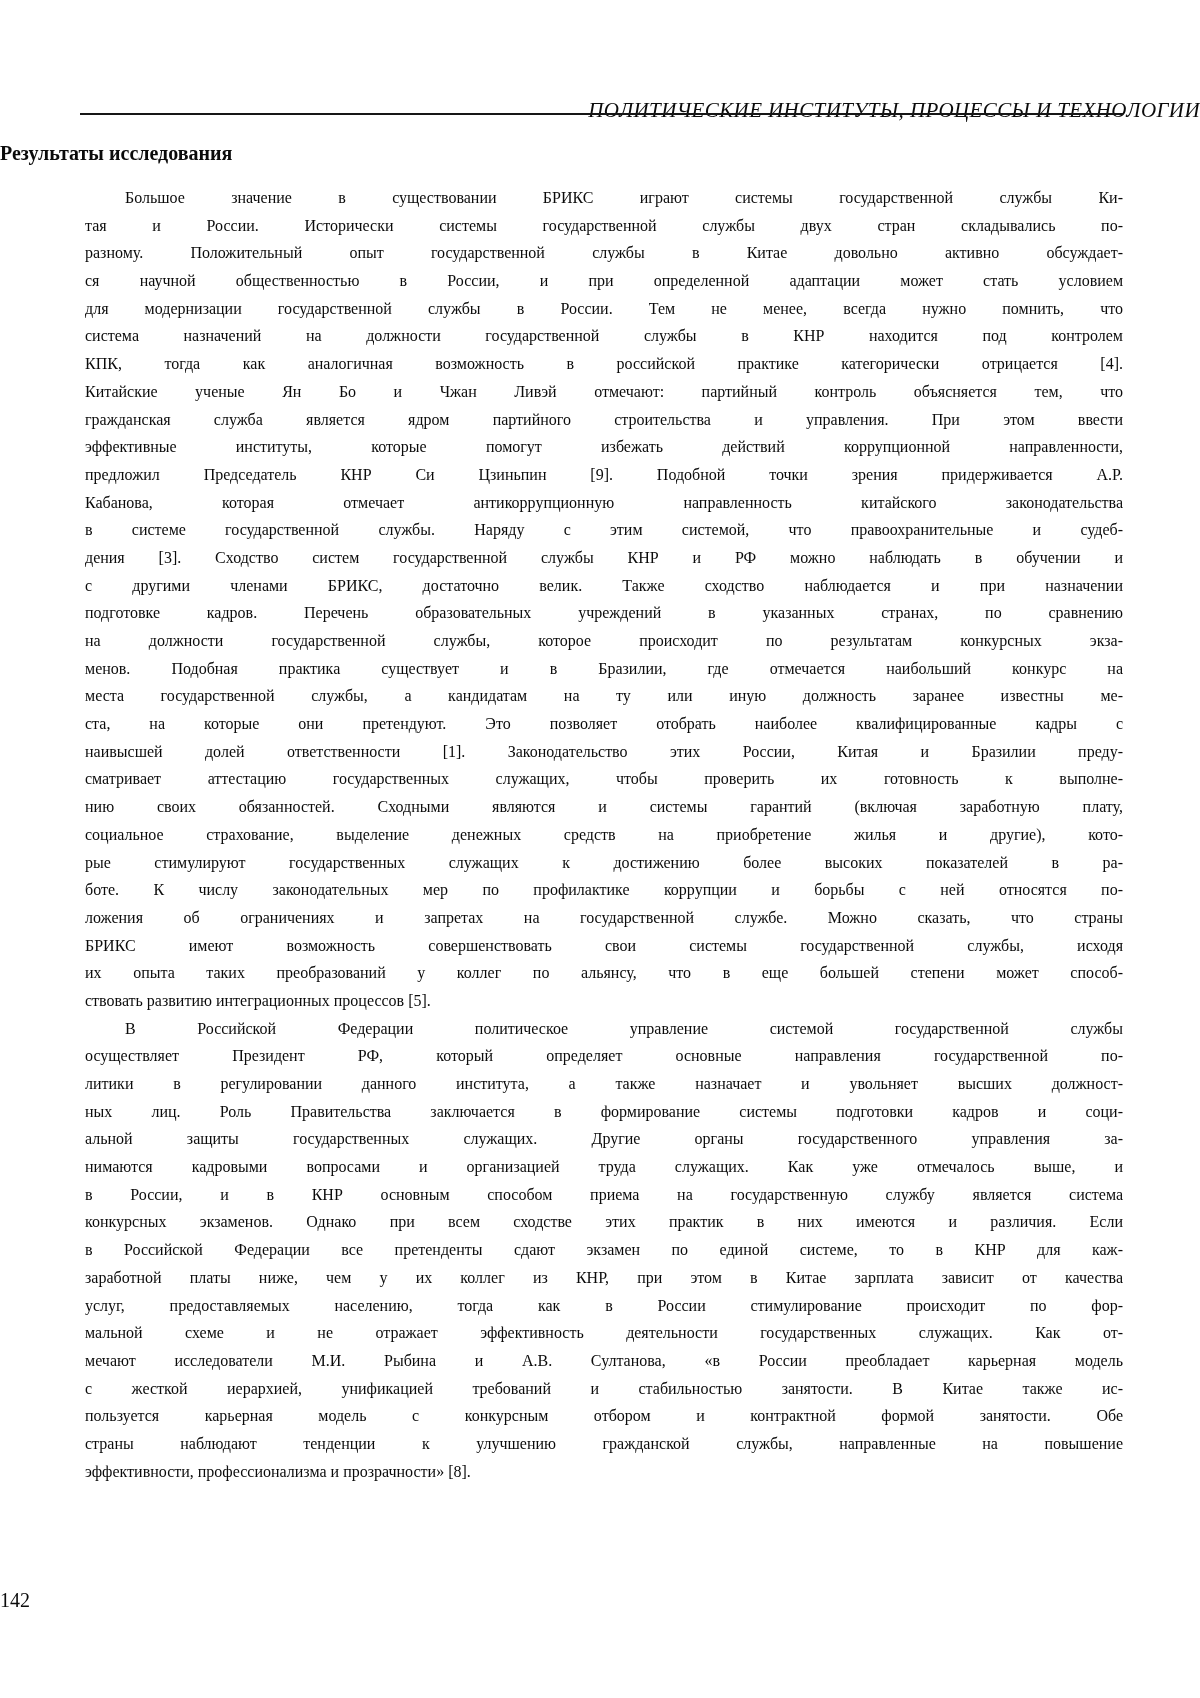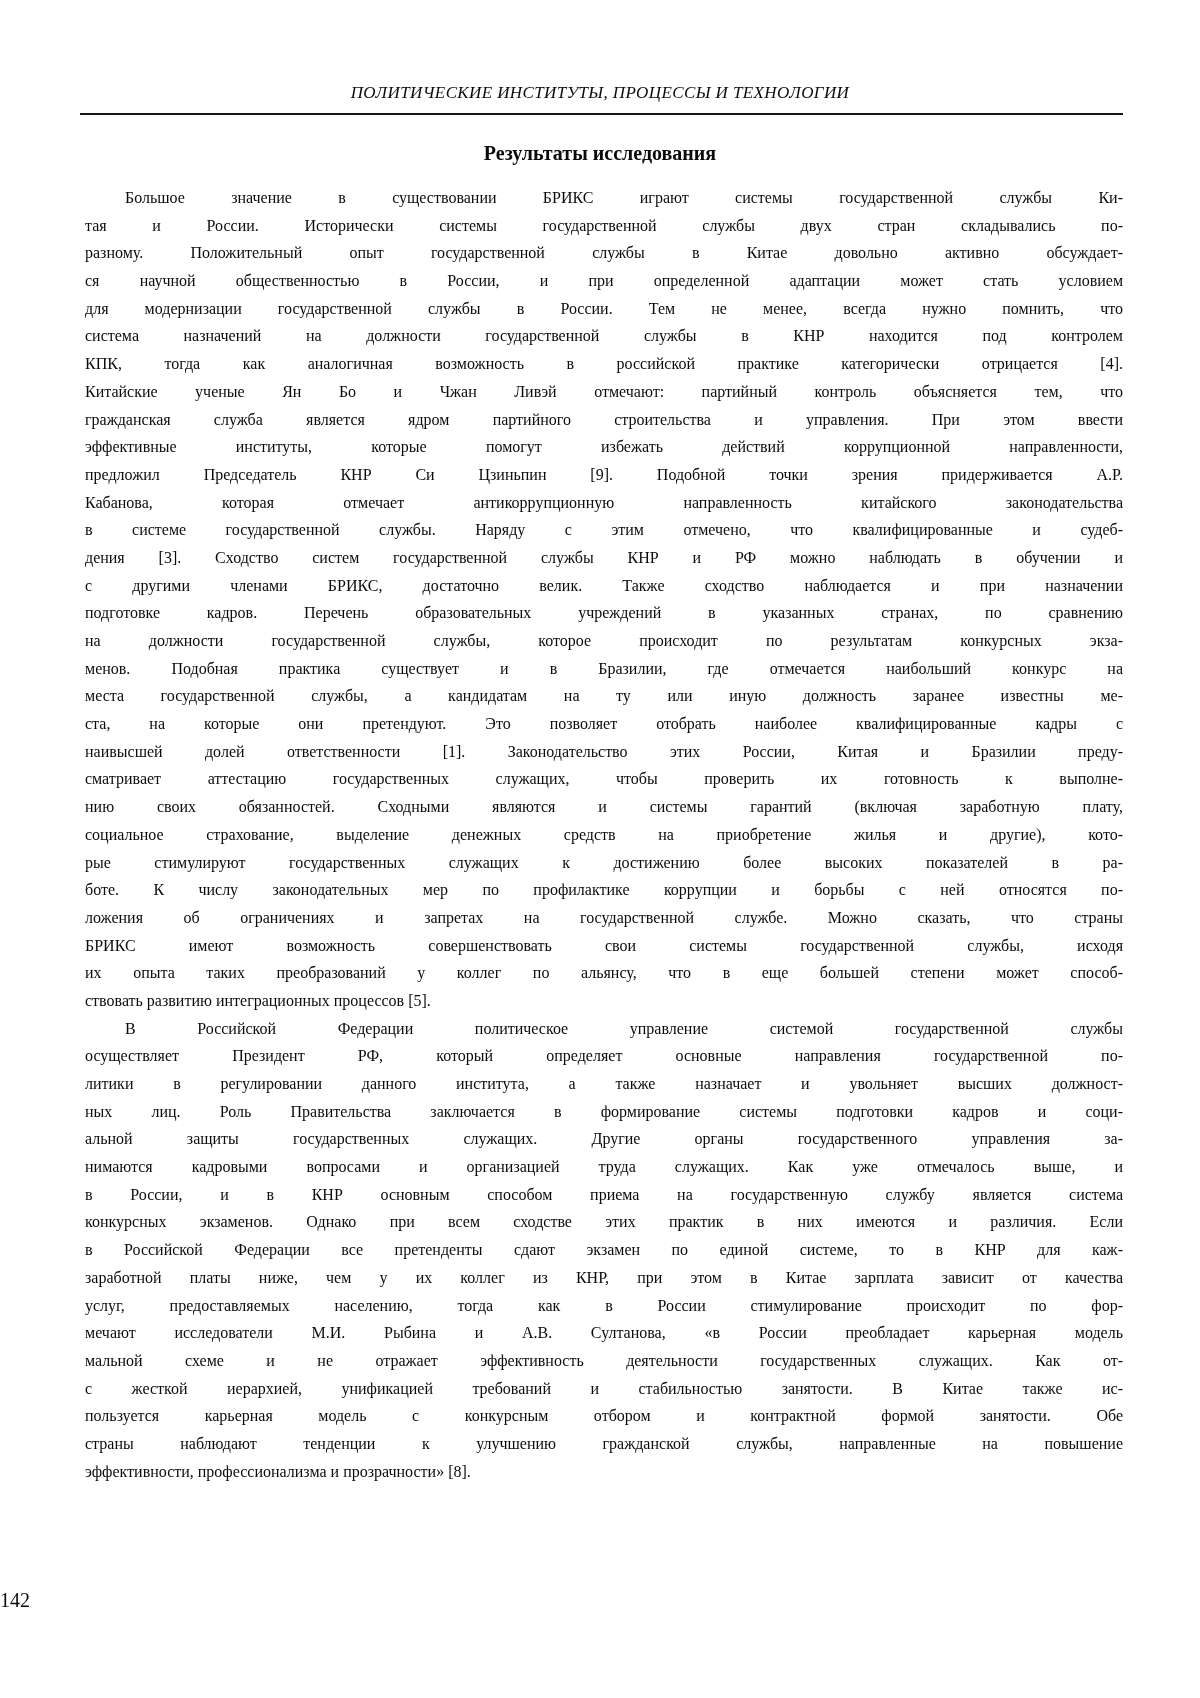--- a/index.html
+++ b/index.html
@@ -7,43 +7,42 @@
     width: 1200px;
     height: 1698px;
     position: relative;
     background: #ffffff;
     color: #0b0b0b;
     font-family: "Liberation Serif", "DejaVu Serif", serif;
     overflow: hidden;
   }
   .running-head {
     position: absolute;
-    top: 83px;
+    top: 98px;
     left: 0;
     width: 100%;
-    text-align: center;
+    text-align: right;
     font-style: italic;
-    font-size: 17px;
+    font-size: 21px;
     letter-spacing: 0.4px;
     white-space: nowrap;
   }
   .header-rule {
     position: absolute;
     top: 113px;
     left: 80px;
     width: 1043px;
     height: 0;
     border-top: 2.5px solid #161616;
   }
   .section-title {
     position: absolute;
     top: 142px;
     left: 0;
     width: 100%;
-    text-align: center;
     font-weight: bold;
     font-size: 20px;
   }
   .article-body {
     position: absolute;
     top: 184px;
     left: 85px;
     width: 1038px;
     font-size: 16px;
   }
@@ -80,21 +79,21 @@
     <div class="line">разному. Положительный опыт государственной службы в Китае довольно активно обсуждает-</div>
     <div class="line">ся научной общественностью в России, и при определенной адаптации может стать условием</div>
     <div class="line">для модернизации государственной службы в России. Тем не менее, всегда нужно помнить, что</div>
     <div class="line">система назначений на должности государственной службы в КНР находится под контролем</div>
     <div class="line">КПК, тогда как аналогичная возможность в российской практике категорически отрицается [4].</div>
     <div class="line">Китайские ученые Ян Бо и Чжан Ливэй отмечают: партийный контроль объясняется тем, что</div>
     <div class="line">гражданская служба является ядром партийного строительства и управления. При этом ввести</div>
     <div class="line">эффективные институты, которые помогут избежать действий коррупционной направленности,</div>
     <div class="line">предложил Председатель КНР Си Цзиньпин [9]. Подобной точки зрения придерживается А.Р.</div>
     <div class="line">Кабанова, которая отмечает антикоррупционную направленность китайского законодательства</div>
-    <div class="line">в системе государственной службы. Наряду с этим отмечено, что квалифицированные и судеб-</div>
+    <div class="line">в системе государственной службы. Наряду с этим системой, что правоохранительные и судеб-</div>
     <div class="line">дения [3]. Сходство систем государственной службы КНР и РФ можно наблюдать в обучении и</div>
     <div class="line">с другими членами БРИКС, достаточно велик. Также сходство наблюдается и при назначении</div>
     <div class="line">подготовке кадров. Перечень образовательных учреждений в указанных странах, по сравнению</div>
     <div class="line">на должности государственной службы, которое происходит по результатам конкурсных экза-</div>
     <div class="line">менов. Подобная практика существует и в Бразилии, где отмечается наибольший конкурс на</div>
     <div class="line">места государственной службы, а кандидатам на ту или иную должность заранее известны ме-</div>
     <div class="line">ста, на которые они претендуют. Это позволяет отобрать наиболее квалифицированные кадры с</div>
     <div class="line">наивысшей долей ответственности [1]. Законодательство этих России, Китая и Бразилии преду-</div>
     <div class="line">сматривает аттестацию государственных служащих, чтобы проверить их готовность к выполне-</div>
     <div class="line">нию своих обязанностей. Сходными являются и системы гарантий (включая заработную плату,</div>
@@ -109,21 +108,21 @@
     <div class="line">осуществляет Президент РФ, который определяет основные направления государственной по-</div>
     <div class="line">литики в регулировании данного института, а также назначает и увольняет высших должност-</div>
     <div class="line">ных лиц. Роль Правительства заключается в формирование системы подготовки кадров и соци-</div>
     <div class="line">альной защиты государственных служащих. Другие органы государственного управления за-</div>
     <div class="line">нимаются кадровыми вопросами и организацией труда служащих. Как уже отмечалось выше, и</div>
     <div class="line">в России, и в КНР основным способом приема на государственную службу является система</div>
     <div class="line">конкурсных экзаменов. Однако при всем сходстве этих практик в них имеются и различия. Если</div>
     <div class="line">в Российской Федерации все претенденты сдают экзамен по единой системе, то в КНР для каж-</div>
     <div class="line">заработной платы ниже, чем у их коллег из КНР, при этом в Китае зарплата зависит от качества</div>
     <div class="line">услуг, предоставляемых населению, тогда как в России стимулирование происходит по фор-</div>
+    <div class="line">мальной схеме и не отражает эффективность деятельности государственных служащих. Как от-</div>
     <div class="line">мечают исследователи М.И. Рыбина и А.В. Султанова, «в России преобладает карьерная модель</div>
-    <div class="line">мальной схеме и не отражает эффективность деятельности государственных служащих. Как от-</div>
     <div class="line">с жесткой иерархией, унификацией требований и стабильностью занятости. В Китае также ис-</div>
     <div class="line">пользуется карьерная модель с конкурсным отбором и контрактной формой занятости. Обе</div>
     <div class="line">страны наблюдают тенденции к улучшению гражданской службы, направленные на повышение</div>
     <div class="line last">эффективности, профессионализма и прозрачности» [8].</div>
   </div>
 
 <div class="page-number">142</div>
 
 </body></html>

